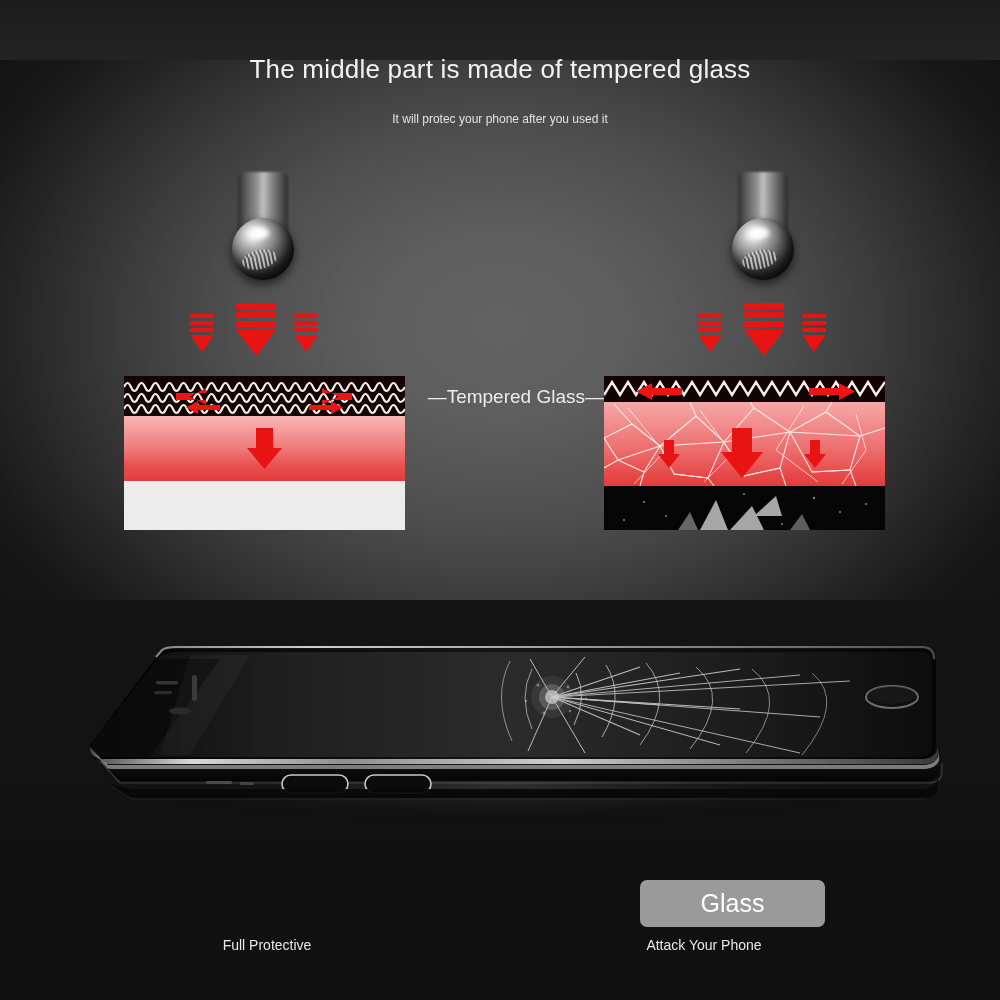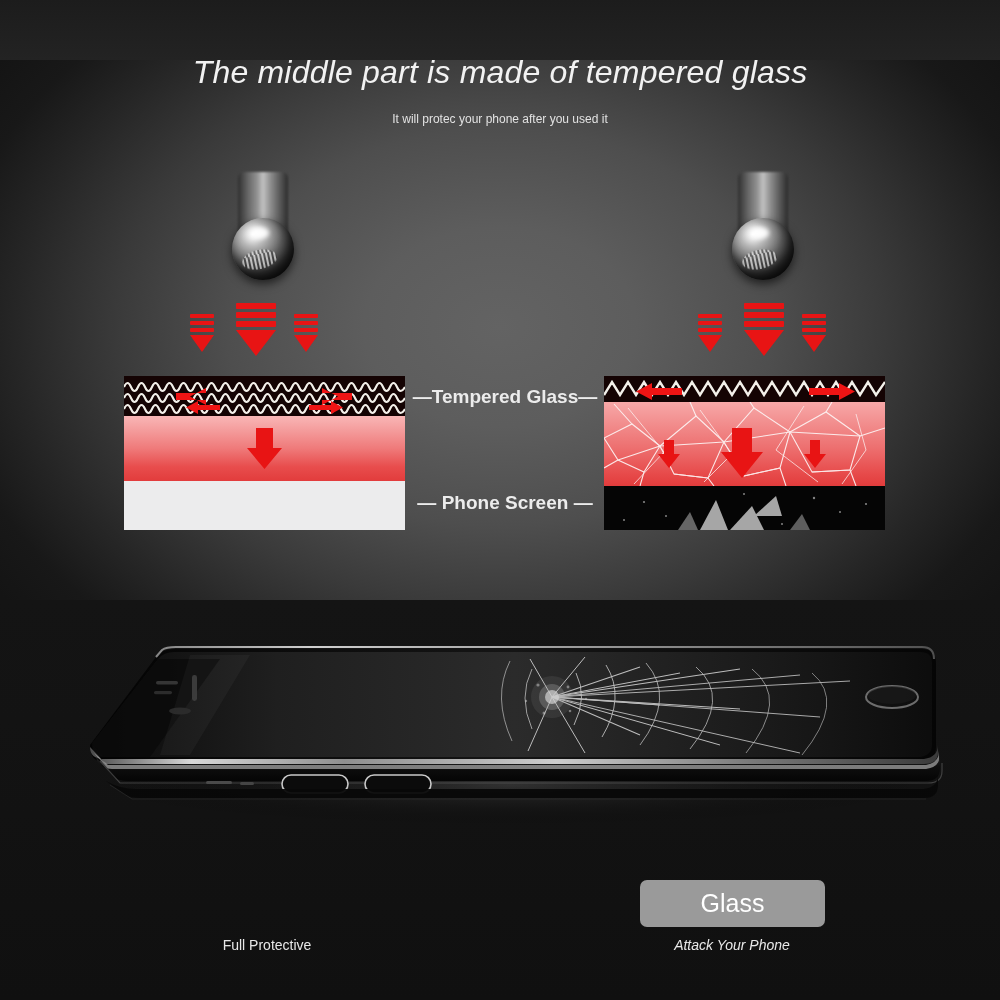--- a/index.html
+++ b/index.html
@@ -13,21 +13,21 @@
       background:radial-gradient(ellipse 62% 78% at 50% 46%,
         #636363 0%, #5d5d5d 22%, #4e4e4e 44%, #3a3a3a 62%,
         #262626 78%, #181818 90%, #141414 100%);}
   .bg-bottom{position:absolute;left:0;top:600px;width:1000px;height:400px;
       background:linear-gradient(180deg,#141414 0%,#131313 30%,#101010 100%);}
   .bg-topfade{position:absolute;left:0;top:0;width:1000px;height:170px;
       background:linear-gradient(180deg,#1c1c1c 0%,#242424 40%,#333 78%,rgba(60,60,60,0) 100%);}
 
   
   .title{position:absolute;left:0;top:54px;width:1000px;text-align:center;
-      color:#f2f2f2;font-size:32px;font-weight:400;letter-spacing:.2px;font-style:italic;}
+      color:#f2f2f2;font-size:26px;font-weight:400;letter-spacing:.2px;}
   .subtitle{position:absolute;left:0;top:112px;width:1000px;text-align:center;
       color:#e2e2e2;font-size:12px;font-weight:400;}
 
   
   .vs{position:absolute;left:461px;top:205px;width:91px;height:91px;border-radius:50%;
       background:#e81414;display:flex;align-items:center;justify-content:center;
       color:#fff;font-size:48px;font-weight:400;letter-spacing:1px;}
 
   
   .impactor{position:absolute;width:70px;height:135px;}
@@ -70,36 +70,36 @@
 
   
   .r-temp{top:0;height:26px;background:#140303;}
   .r-norm{top:26px;height:84px;
       background:linear-gradient(180deg,#f7a8a8 0%,#f28e8e 25%,#ed6f6f 55%,#e74b4b 85%,#e23c3c 100%);}
   .r-scr{top:110px;height:44px;background:#050505;}
 
   .wave-svg,.crack-svg,.shard-svg{position:absolute;left:0;top:0;width:100%;height:100%;}
 
   
-  .clabel{position:absolute;left:406px;width:198px;text-align:center;
-      color:#ececec;font-size:19px;font-weight:700;white-space:nowrap;}
+  .clabel{position:absolute;left:406px;width:198px;text-align:right;
+      color:#ececec;font-size:19px;font-weight:400;white-space:nowrap;}
 
   
   .phone-wrap{position:absolute;left:40px;top:625px;width:920px;height:200px;}
 
   
   .badge{position:absolute;top:880px;height:47px;border-radius:7px;
       display:flex;align-items:center;justify-content:center;
       color:#fff;font-size:25px;font-weight:400;}
   .badge.ours{left:160px;width:214px;background:#ef1010;}
   .badge.others{left:640px;width:185px;background:#9a9a9a;}
   .cap{position:absolute;top:937px;text-align:center;color:#e8e8e8;
       font-size:14px;font-weight:400;}
   .cap.l{left:130px;width:274px;}
-  .cap.r{left:595px;width:274px;font-style:italic;}
+  .cap.r{left:567px;width:274px;}
 </style>
 </head>
 <body>
 
 <div id="stage">
 
   <div class="bg-topfade"></div>
   <div class="bg-vignette"></div>
   <div class="bg-bottom"></div>
 
@@ -247,21 +247,20 @@
           <circle cx="20" cy="34" r="1"></circle>
             <circle cx="262" cy="18" r="1.1"></circle>
           <circle cx="140" cy="8" r="1"></circle>
             <circle cx="178" cy="38" r="1"></circle>
         </g>
       </svg>
     </div>
   </div>
 
   <div class="clabel" style="top:386px;">—Tempered Glass—</div>
-  <div class="clabel" style="top:492px;">— Phone Screen —</div>
 
   <div class="phone-wrap">
     <svg viewBox="0 0 920 200" width="920" height="200">
       <defs>
         <linearGradient id="screenTop" x1="0" y1="0" x2="1" y2="0">
           <stop offset="0" stop-color="#0a0a0a"></stop>
             <stop offset="0.22" stop-color="#1f1f1f"></stop>
           <stop offset="0.5" stop-color="#2b2b2b"></stop>
             <stop offset="0.8" stop-color="#1a1a1a"></stop>
           <stop offset="1" stop-color="#0c0c0c"></stop>

